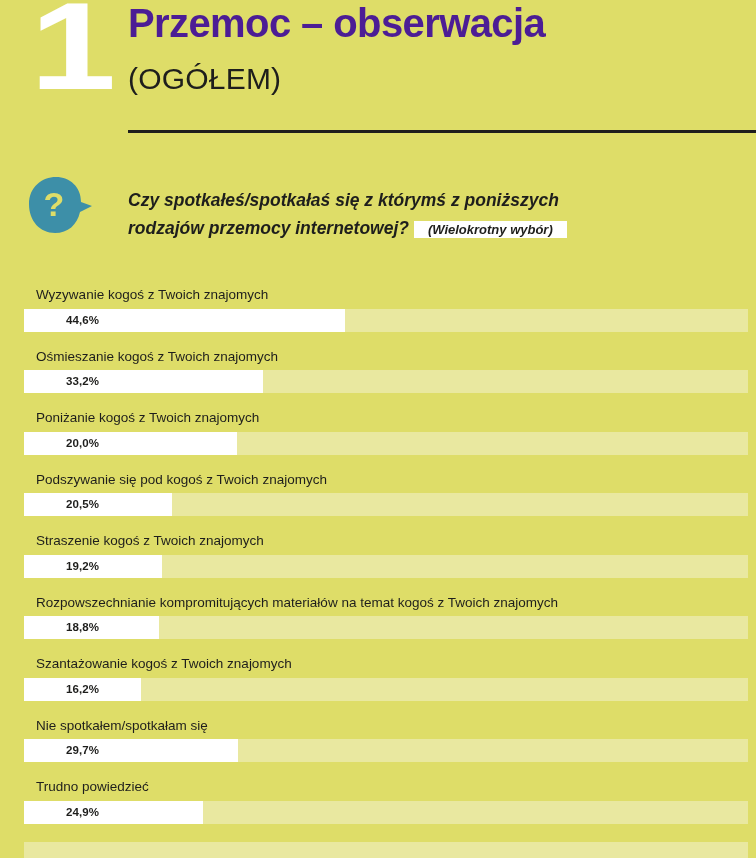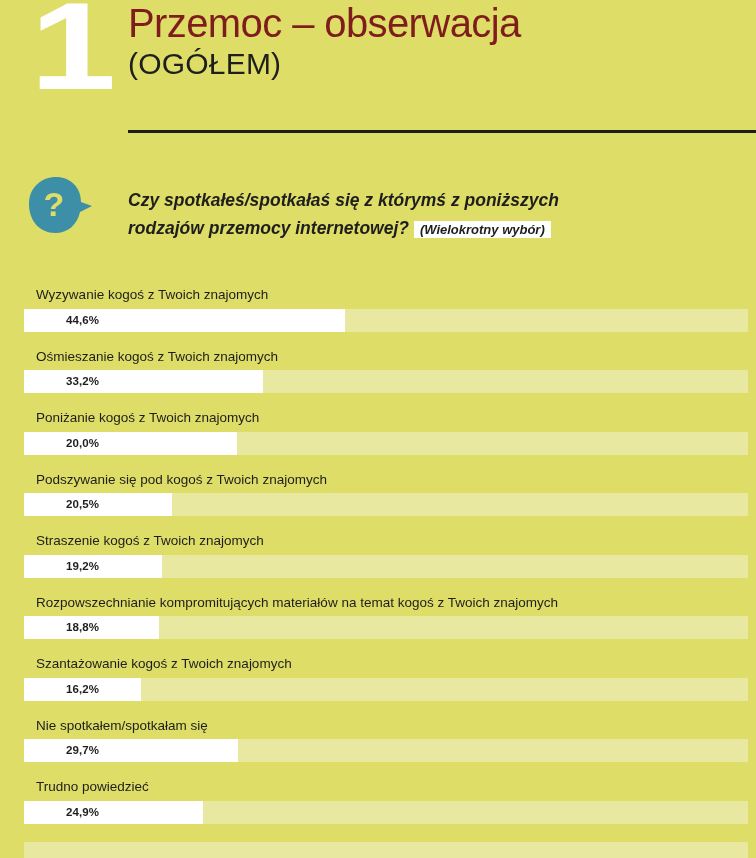--- a/index.html
+++ b/index.html
@@ -41,33 +41,33 @@
     transform: scaleX(1.25);
     transform-origin: left top;
   }
   .title-block {
     position: absolute;
     left: 128px;
     top: 2px;
   }
   .title-main {
     font-size: 40px;
-    font-weight: 400;
-    color: #7f1d1d;
+    font-weight: 700;
+    color: #4c1d95;
     line-height: 1.08;
     letter-spacing: -0.6px;
     white-space: nowrap;
   }
   .title-sub {
     font-size: 30px;
     font-weight: 400;
     color: #1e1e1c;
     line-height: 1.15;
     letter-spacing: 0.2px;
-    margin-top: 2px;
+    margin-top: 17px;
   }
   .header-rule {
     position: absolute;
     left: 128px;
     top: 130px;
     right: 0;
     height: 3px;
     background: #1e1e1c;
   }
 
@@ -96,21 +96,21 @@
     font-weight: 700;
     color: #1e1e1c;
     line-height: 1.62;
     font-style: italic;
   }
   .multi-tag {
     font-size: 13px;
     font-weight: 700;
     color: #1e1e1c;
     background: #ffffff;
-    padding: 1px 6px;
+    padding: 1px 14px;
     white-space: nowrap;
   }
 
   
   .bars {
     position: absolute;
     left: 0;
     top: 288px;
     width: 756px;
   }

